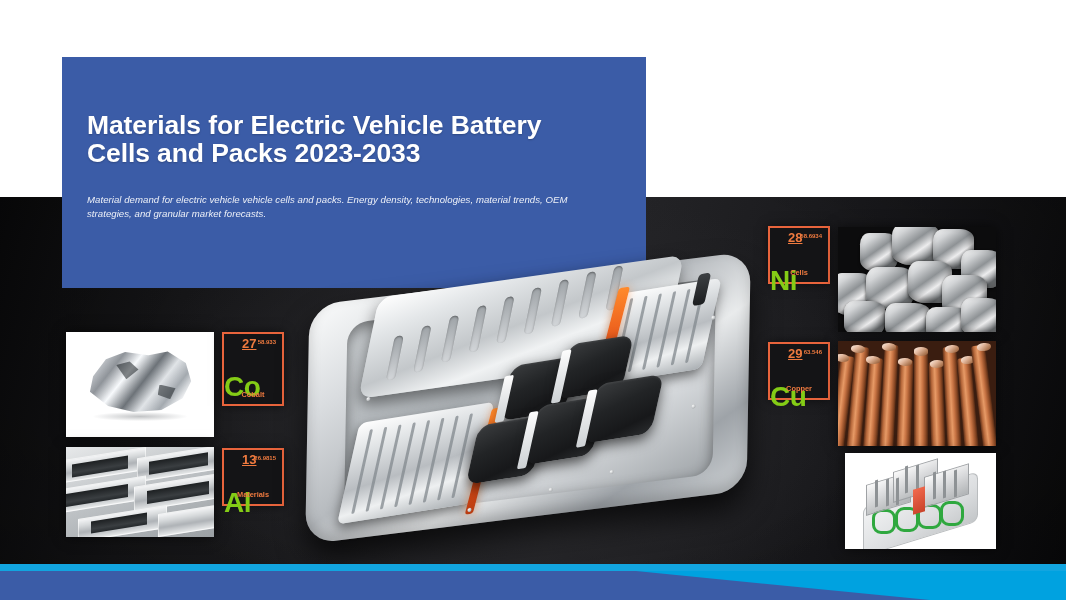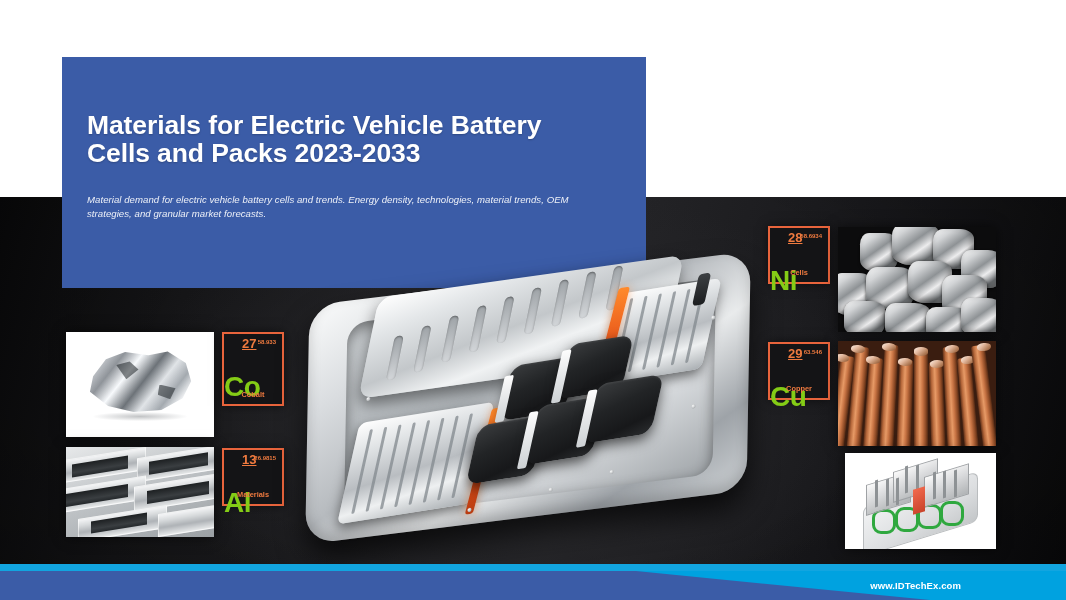--- a/index.html
+++ b/index.html
@@ -138,21 +138,21 @@
 
   <div class="top-band"></div>
   <div class="hero-bg"></div>
   <div class="hero-vig"></div>
 
   <div class="logo">
   </div>
 
   <div class="title-box">
     <div class="title-h1">Materials for Electric Vehicle Battery Cells and Packs 2023-2033</div>
-    <div class="title-sub">Material demand for electric vehicle battery cells and trends. Energy density, technologies, material trends, OEM strategies, and granular market forecasts.</div>
+    <div class="title-sub">Material demand for electric vehicle vehicle cells and packs. Energy density, technologies, material trends, OEM strategies, and granular market forecasts.</div>
   </div>
 
   <div class="photo ph-cobalt" style="left:66px; top:332px; width:148px; height:105px;">
     <div class="ore-lump"></div>
     <div class="ore-facet" style="left:34%; top:28%; width:15%; height:17%; clip-path:polygon(0 20%,60% 0,100% 45%,45% 100%);"></div>
     <div class="ore-facet" style="left:62%; top:50%; width:12%; height:14%; clip-path:polygon(10% 0,100% 25%,70% 100%,0 70%);"></div>
     <div class="ore-shadow"></div>
   </div>
 
   <div class="photo ph-alu" style="left:66px; top:447px; width:148px; height:90px;">
@@ -317,16 +317,15 @@
     <div class="tim-fin" style="left:58%; top:20%; width:2%; height:28%;"></div>
     <div class="tim-fin" style="left:65%; top:19%; width:2%; height:28%;"></div>
     <div class="tim-fin" style="left:72%; top:18%; width:2%; height:28%;"></div>
     <div class="tim-red" style="left:45%; top:36%; width:8%; height:26%;"></div>
   </div>
 
   <div class="footer">
     <div class="footer-cyan-top"></div>
     <div class="footer-body"></div>
     <div class="footer-navy"></div>
-    <div class="footer-url">www.IDTechEx.com</div>
   </div>
 
 </div>
 
 </body></html>

